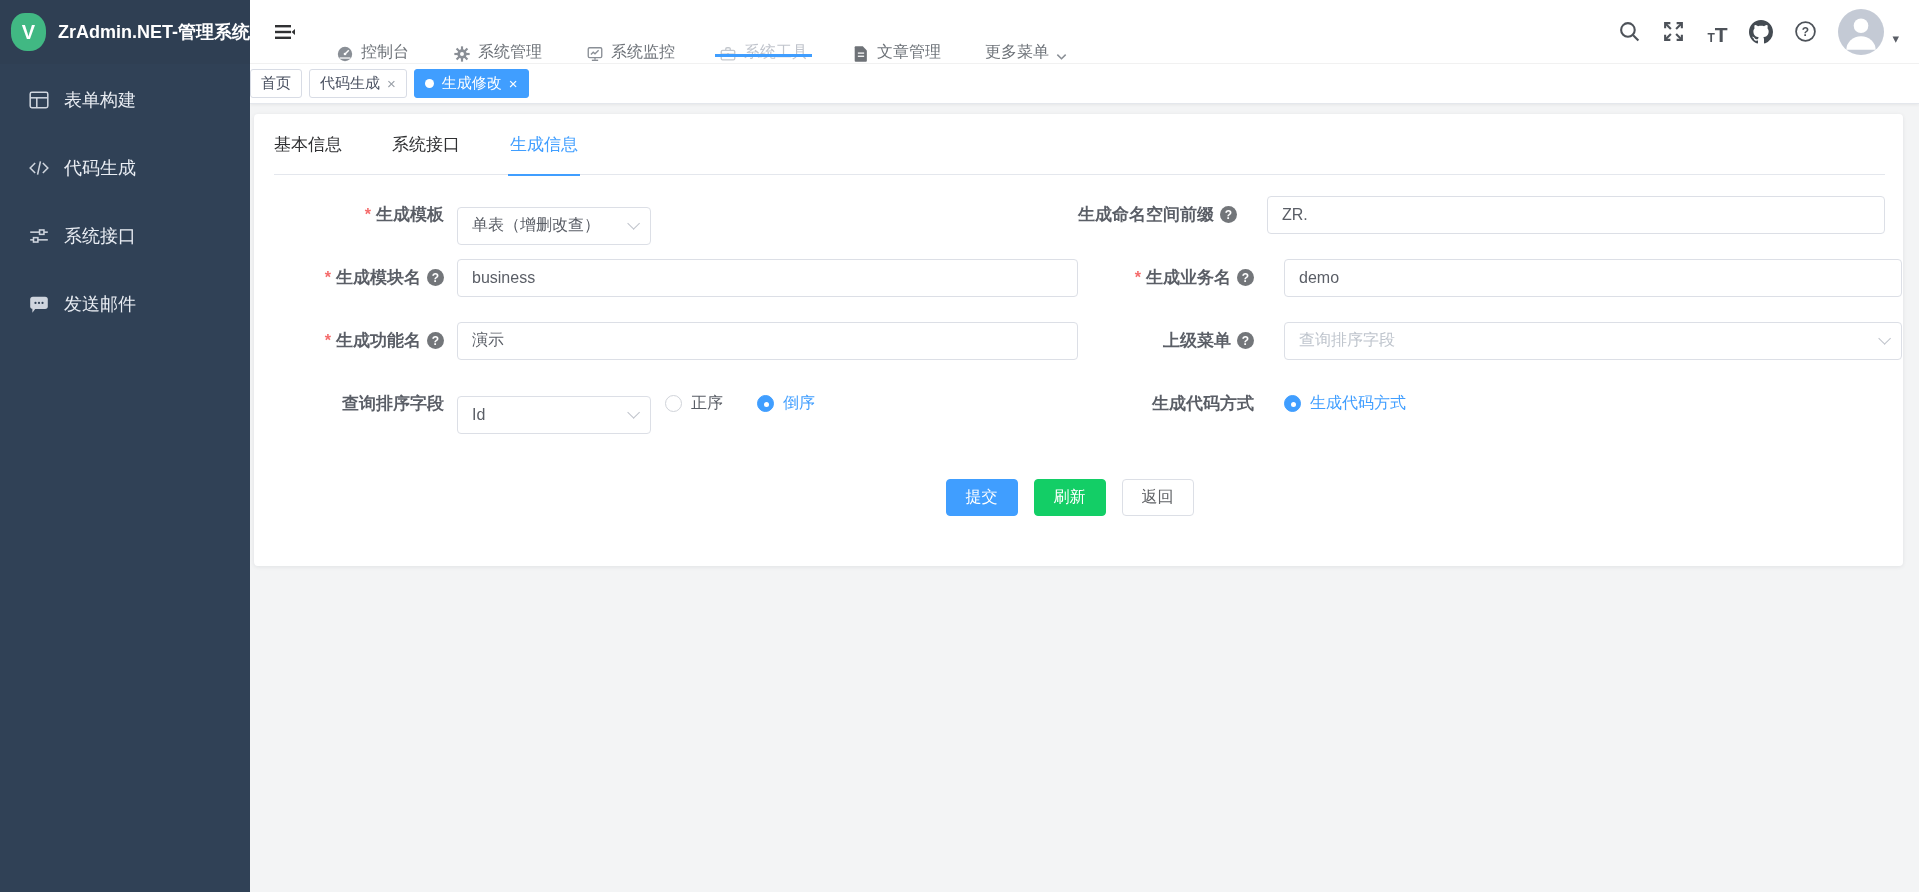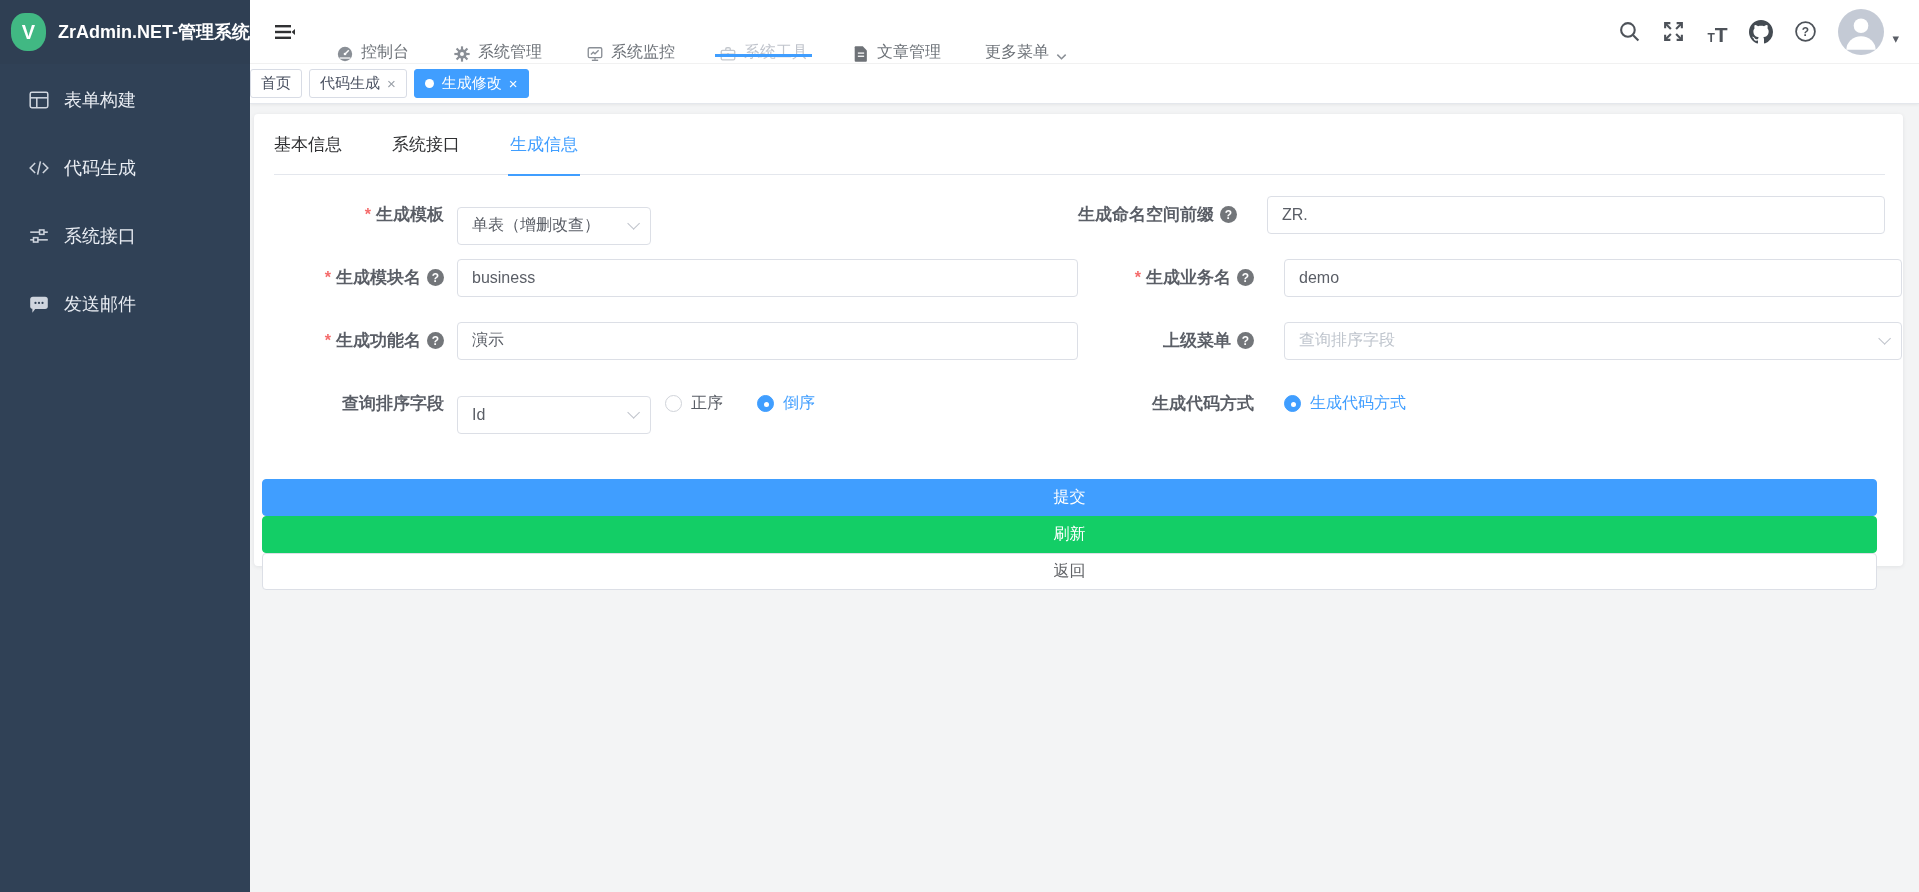--- a/index.html
+++ b/index.html
@@ -68,21 +68,21 @@
   .sel .ph { color:#bfc5cd; }
   .sel-arrow { width:9px; height:9px; border-right:1.6px solid #c0c4cc; border-bottom:1.6px solid #c0c4cc; transform:rotate(45deg) translateY(-3px); }
 
   .radio-group { display:flex; align-items:center; margin-left:14px; }
   .radio-item { display:flex; align-items:center; margin-right:34px; cursor:pointer; font-size:16px; color:#5a5e66; }
   .radio-circle { width:17px; height:17px; border-radius:50%; border:1px solid #d0d3d9; background:#fff; margin-right:9px; position:relative; }
   .radio-item.checked .radio-circle { background:#409eff; border-color:#409eff; }
   .radio-item.checked .radio-circle::after { content:""; position:absolute; left:5.5px; top:5.5px; width:5px; height:5px; border-radius:50%; background:#fff; }
   .radio-item.checked { color:#409eff; }
 
-  .btn-row { display:flex; justify-content:center; margin-top:44px;flex-direction:column; }
+  .btn-row { display:flex; justify-content:center; margin-top:44px; }
   .btn { height:37px; padding:0 19px; border-radius:4px; font-size:16px; border:1px solid transparent; cursor:pointer; margin:0 8px; font-family:"Liberation Sans", sans-serif; }
   .btn.primary { background:#409eff; border-color:#409eff; color:#fff; }
   .btn.success { background:#13ce66; border-color:#13ce66; color:#fff; }
   .btn.plain { background:#fff; border-color:#dcdfe6; color:#606266; }
 
   svg { display:block; }
 </style>
 </head>
 <body>
 

